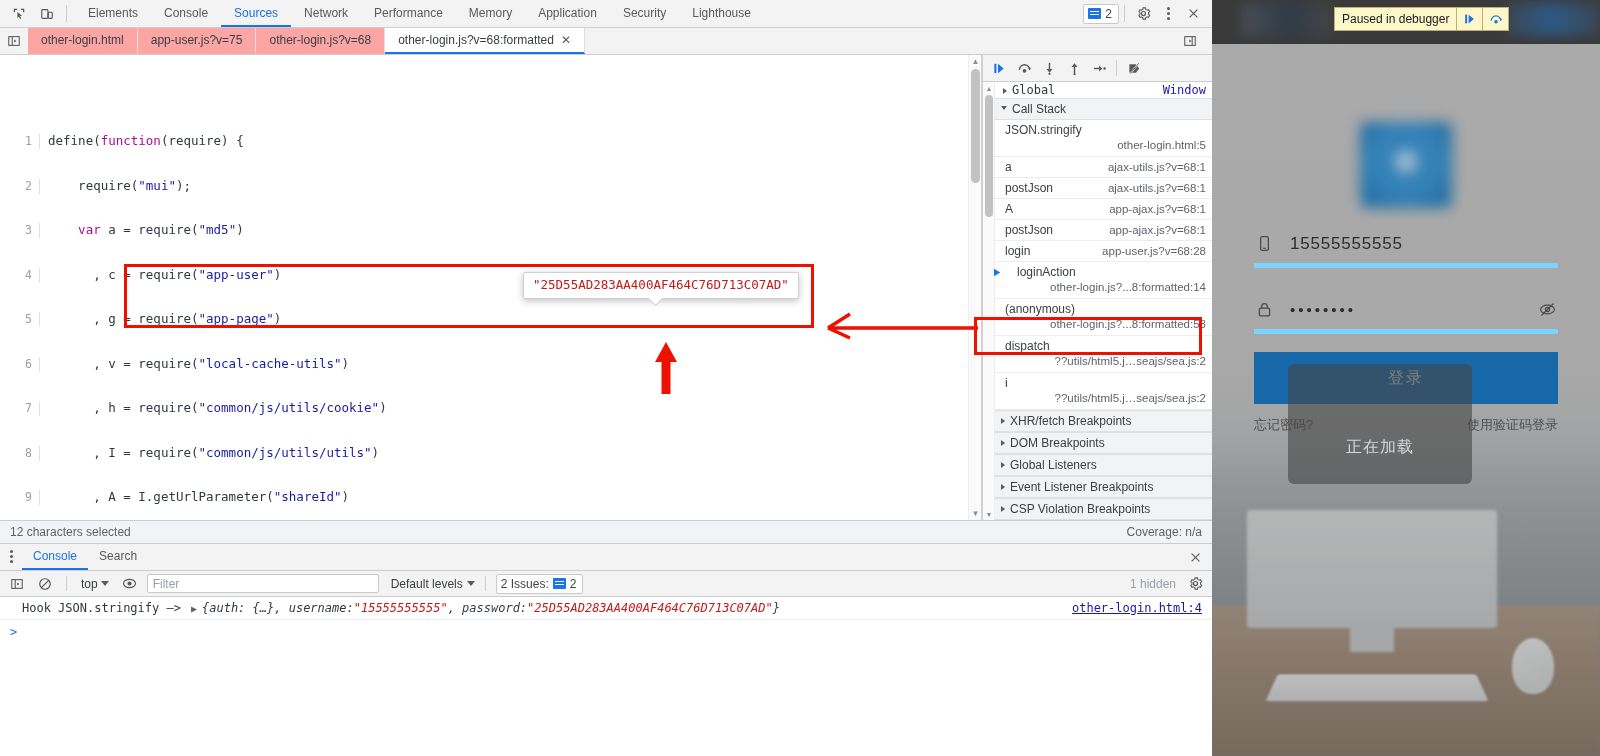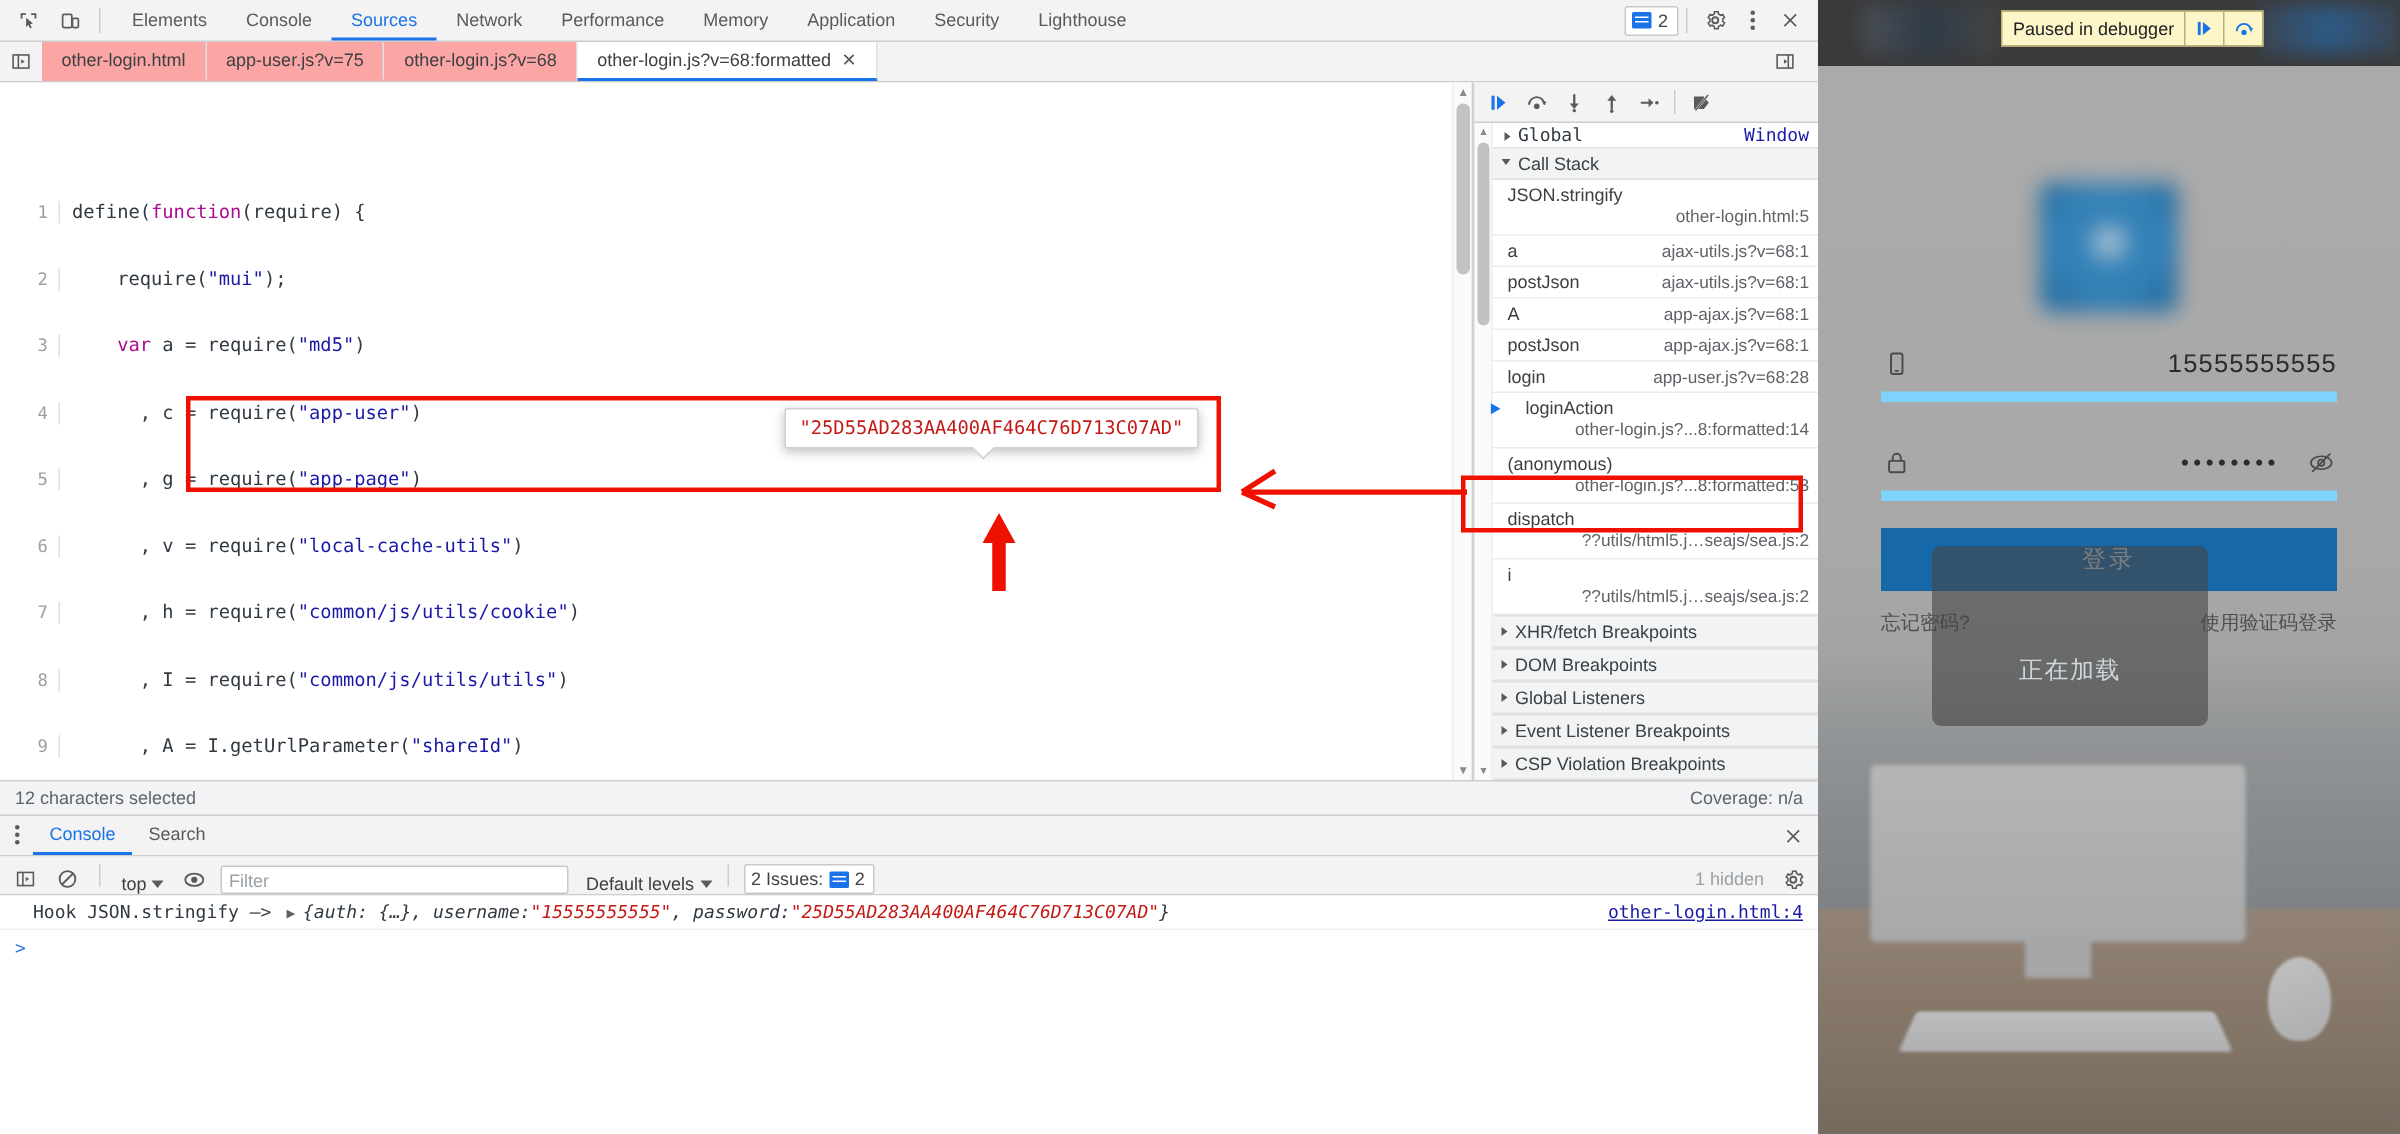--- a/index.html
+++ b/index.html
@@ -236,21 +236,21 @@
   }
   .drawer-tab {
     padding: 0 11px; display: flex; align-items: center; font-size: 12px;
     color: #5a5a5a; cursor: pointer; border-bottom: 2px solid transparent;
   }
   .drawer-tab.active { color: #1a73e8; border-bottom-color: #1a73e8; }
   .drawer-close { margin-left: auto; display:flex; align-items:center; padding-right:10px; color:#5a5a5a; cursor:pointer;}
   .console-toolbar {
     height: 26px; min-height: 26px; background: #f3f3f3;
     border-bottom: 1px solid #cdcdcd;
-    display: flex; align-items: flex-end; gap: 6px; padding: 0 6px;
+    display: flex; align-items: center; gap: 6px; padding: 0 6px;
   }
   .ctb-icon { width: 22px; height: 20px; display:flex;align-items:center;justify-content:center; color:#5a5a5a; cursor:pointer;}
   .ctx-select {
     display: flex; align-items: center; gap: 3px; font-size: 12px; color: #3c4043;
     padding: 0 4px; cursor: pointer;
   }
   .caret-dn { width:0;height:0;border-left:4px solid transparent;border-right:4px solid transparent;border-top:5px solid #5a5a5a;}
   .filter-input {
     width: 232px; height: 19px; border: 1px solid #c9c9c9; background: #fff;
     font-size: 12px; color: #3c4043; padding: 0 5px; border-radius: 2px;
@@ -344,32 +344,32 @@
 
   .logo-blur {
     position: absolute; left: 50%; top: 78px; transform: translateX(-50%);
     width: 92px; height: 86px;
     background: radial-gradient(circle at 50% 46%, #9dbcd4 0 14%, #2d7fb8 22% 58%, #1f6ea6 70% 100%);
     border-radius: 6px; filter: blur(7px); opacity: .95;
   }
   .form-area { position: absolute; left: 0; right: 0; top: 180px; padding: 0 42px; }
   .field {
     display: flex; align-items: center; gap: 16px;
-    height: 44px; border-bottom: 7px solid #7dd3fc; text-align: right;
+    height: 44px; border-bottom: 5px solid #7dd3fc;
   }
   .field .f-ico { width: 20px; display: flex; align-items: center; justify-content: center; color: #4a4a4a; }
   .field .f-val {
     flex: 1; font-size: 17px; color: #2c2c2c; letter-spacing: .8px;
     font-family: "Liberation Sans", sans-serif;
   }
   .field .f-dots { flex: 1; font-size: 15px; color: #2c2c2c; letter-spacing: 3px; }
   .field .eye { width: 22px; color: #4a4a4a; display:flex; align-items:center; justify-content:center; cursor:pointer; }
   .field.pw { margin-top: 22px; }
   .login-btn {
-    margin-top: 18px; height: 42px; background: #1768a8; color: #cfd9e0;
+    margin-top: 18px; height: 52px; background: #1768a8; color: #cfd9e0;
     display: flex; align-items: center; justify-content: center;
     font-size: 16px; cursor: pointer; letter-spacing: 2px;
   }
   .links { display: flex; justify-content: space-between; margin-top: 12px; font-size: 13px; color: #4e4e4e; }
   .links span { cursor: pointer; }
   .loading-overlay {
     position: absolute; left: 76px; top: 320px; width: 184px; height: 120px;
     background: rgba(70,70,70,.62); border-radius: 6px;
     display: flex; align-items: flex-end; justify-content: center;
     padding-bottom: 26px;

